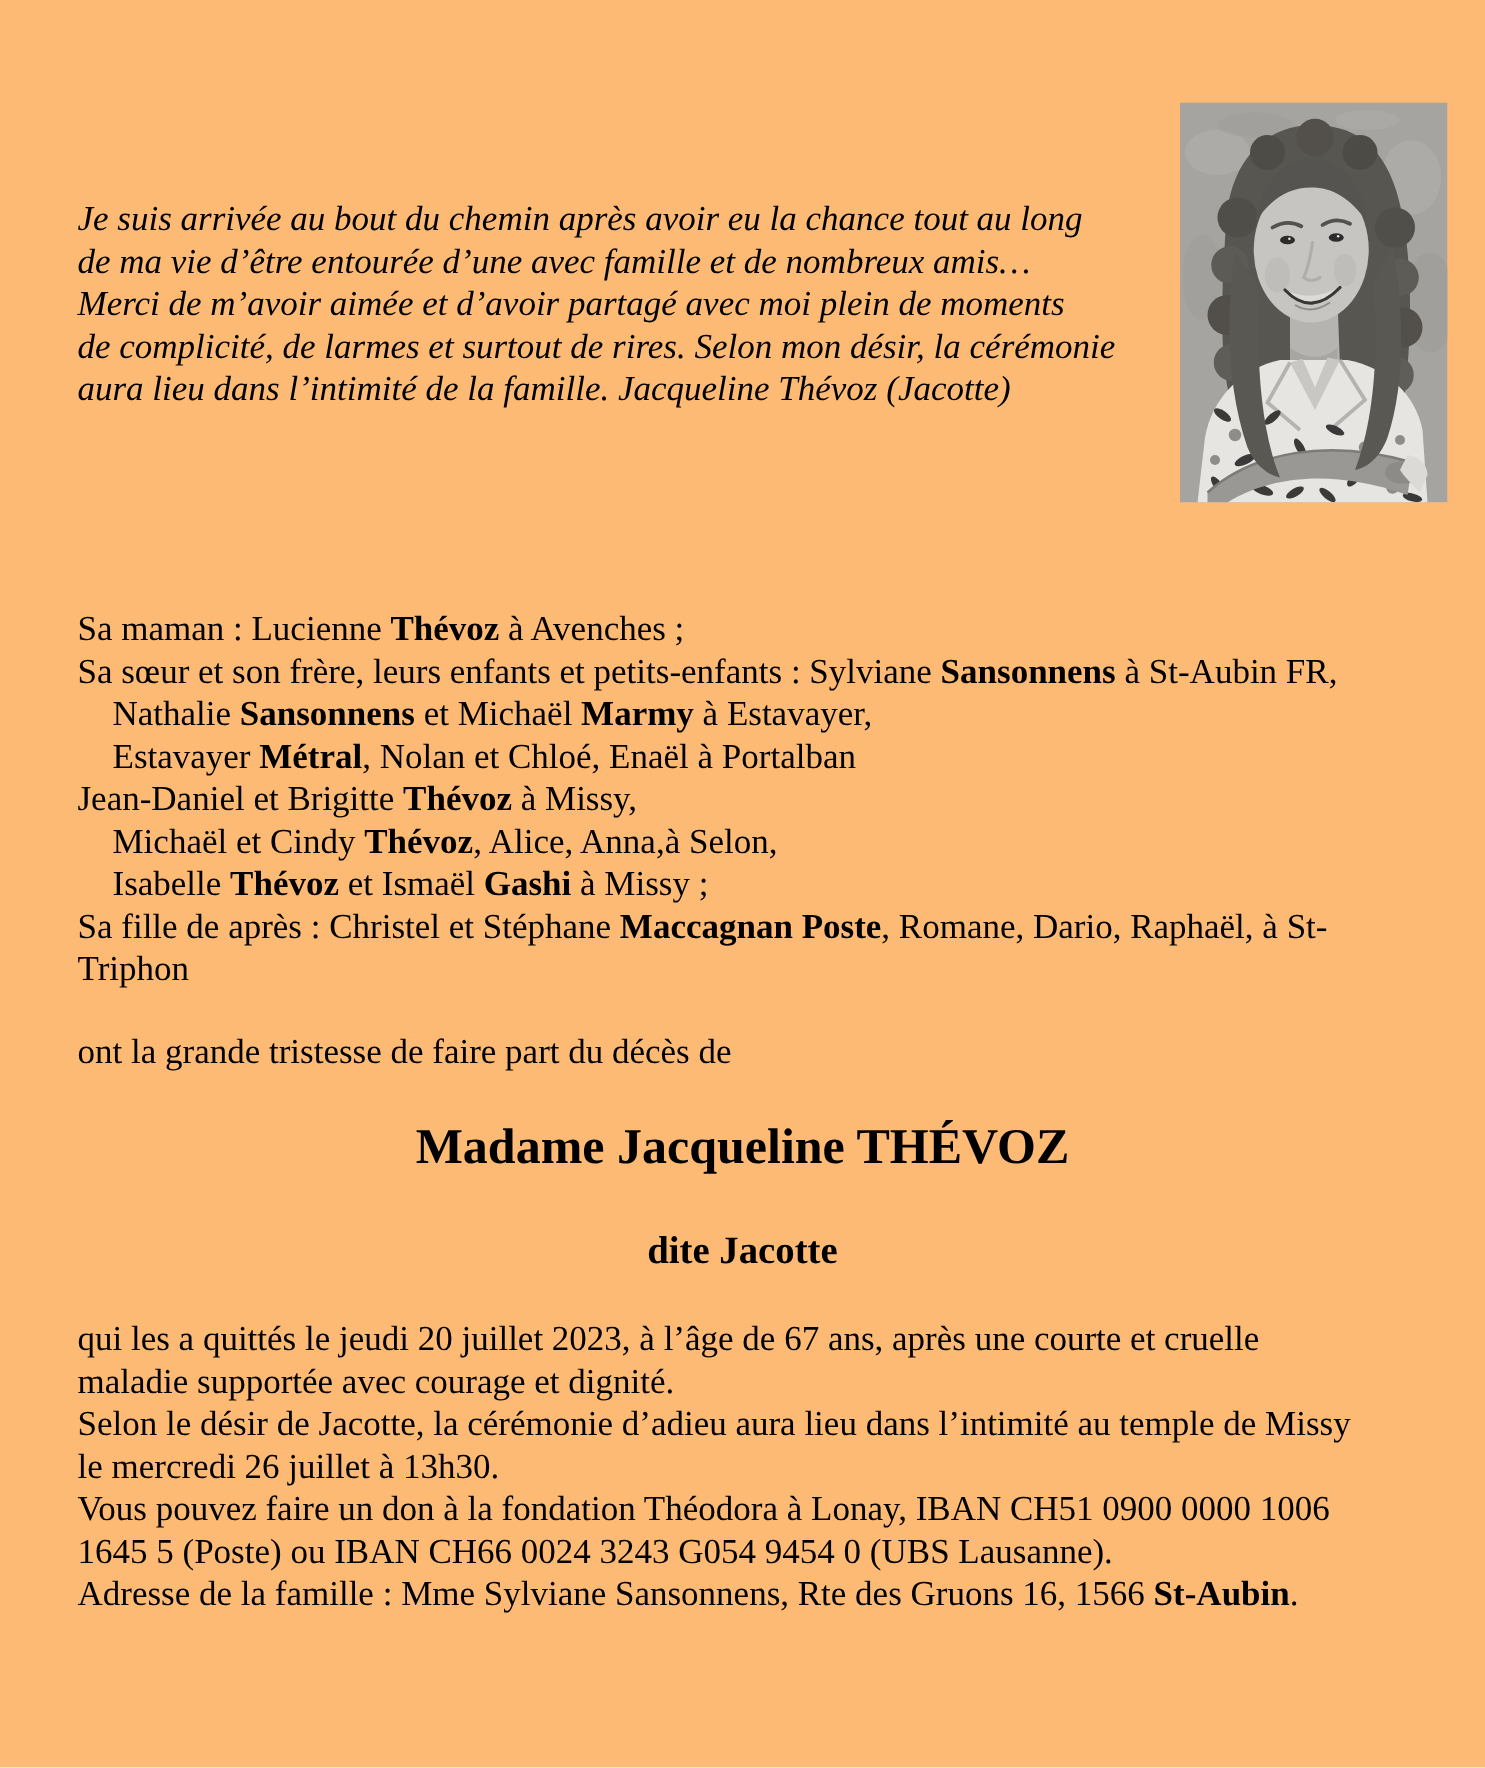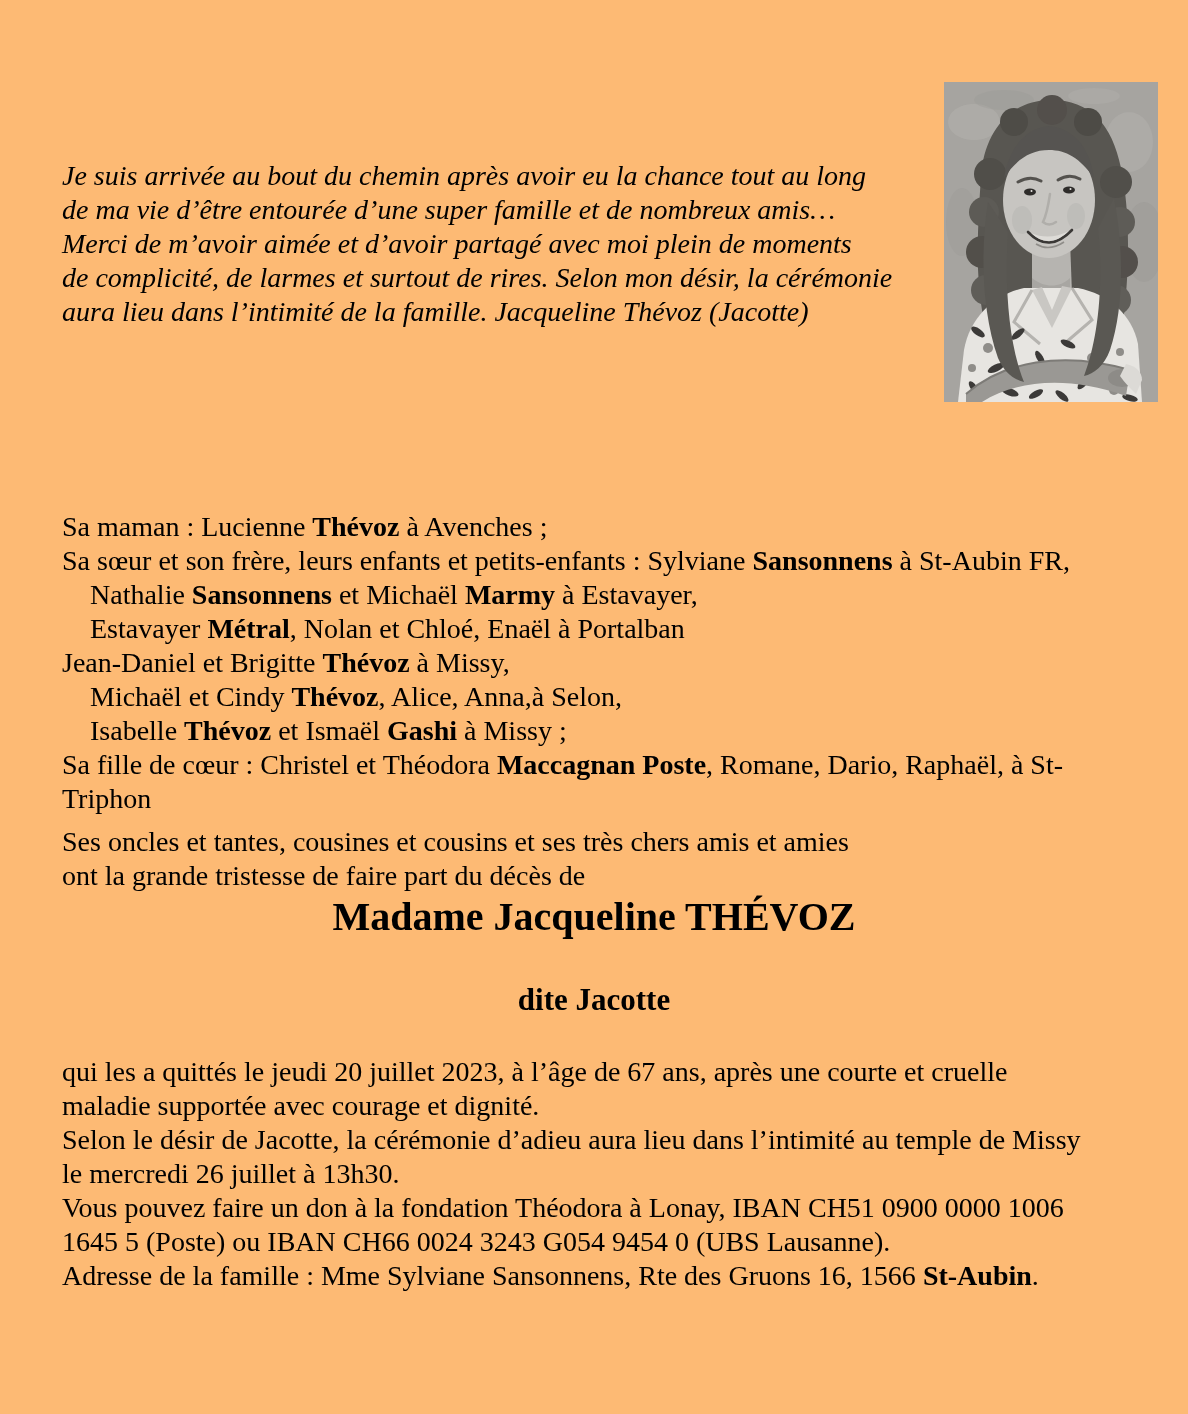--- a/index.html
+++ b/index.html
@@ -24,21 +24,21 @@
   }
   .textblock .line { white-space: nowrap; }
   .textblock .line.indent { padding-left: 28px; }
   .textblock .b { font-weight: bold; }
   .quote {
     left: 62px;
     top: 159px;
     width: 870px;
     font-style: italic;
   }
-  .family { left: 62px; top: 510px; width: 1070px; }
+  .family { left: 62px; top: 487px; width: 1070px; }
   .announcement { left: 62px; top: 825px; width: 1070px; }
   .deceased-title {
     position: absolute;
     left: 0; top: 893px;
     width: 1188px;
     text-align: center;
     font-weight: bold;
     font-size: 40px;
     line-height: 48px;
   }
@@ -61,21 +61,21 @@
   }
   .photo svg { display: block; width: 100%; height: 100%; }
 </style>
 </head>
 <body>
 
 <div class="page">
 
   <div class="textblock quote">
       <div class="line"><span>Je suis arrivée au bout du chemin après avoir eu la chance tout au long</span></div>
-      <div class="line"><span>de ma vie d’être entourée d’une super famille et de nombreux amis…</span></div>
+      <div class="line"><span>de ma vie d’être entourée d’une avec famille et de nombreux amis…</span></div>
       <div class="line"><span>Merci de m’avoir aimée et d’avoir partagé avec moi plein de moments</span></div>
       <div class="line"><span>de complicité, de larmes et surtout de rires. Selon mon désir, la cérémonie</span></div>
       <div class="line"><span>aura lieu dans l’intimité de la famille. Jacqueline Thévoz (Jacotte)</span></div>
     </div>
 
   <div class="photo">
     <svg viewBox="0 0 214 320" preserveAspectRatio="none">
 
       <rect x="0" y="0" width="214" height="320" fill="#a6a4a0"></rect>
       <ellipse cx="30" cy="40" rx="26" ry="18" fill="#b2b0ac" opacity="0.6"></ellipse>
@@ -172,26 +172,25 @@
   </div>
 
   <div class="textblock family">
       <div class="line"><span>Sa maman : Lucienne </span><span class="b">Thévoz</span><span> à Avenches ;</span></div>
       <div class="line"><span>Sa sœur et son frère, leurs enfants et petits-enfants : Sylviane </span><span class="b">Sansonnens</span><span> à St-Aubin FR,</span></div>
       <div class="line indent"><span>Nathalie </span><span class="b">Sansonnens</span><span> et Michaël </span><span class="b">Marmy</span><span> à Estavayer,</span></div>
       <div class="line indent"><span>Estavayer </span><span class="b">Métral</span><span>, Nolan et Chloé, Enaël à Portalban</span></div>
       <div class="line"><span>Jean-Daniel et Brigitte </span><span class="b">Thévoz</span><span> à Missy,</span></div>
       <div class="line indent"><span>Michaël et Cindy </span><span class="b">Thévoz</span><span>, Alice, Anna,à Selon,</span></div>
       <div class="line indent"><span>Isabelle </span><span class="b">Thévoz</span><span> et Ismaël </span><span class="b">Gashi</span><span> à Missy ;</span></div>
-      <div class="line"><span>Sa fille de cœur : Christel et Théodora </span><span class="b">Maccagnan Poste</span><span>, Romane, Dario, Raphaël, à St-</span></div>
+      <div class="line"><span>Sa fille de après : Christel et Stéphane </span><span class="b">Maccagnan Poste</span><span>, Romane, Dario, Raphaël, à St-</span></div>
       <div class="line"><span>Triphon</span></div>
     </div>
 
   <div class="textblock announcement">
-      <div class="line"><span>Ses oncles et tantes, cousines et cousins et ses très chers amis et amies</span></div>
       <div class="line"><span>ont la grande tristesse de faire part du décès de</span></div>
     </div>
 
   <div class="deceased-title">Madame Jacqueline THÉVOZ</div>
   <div class="deceased-subtitle">dite Jacotte</div>
 
   <div class="textblock details">
       <div class="line"><span>qui les a quittés le jeudi 20 juillet 2023, à l’âge de 67 ans, après une courte et cruelle</span></div>
       <div class="line"><span>maladie supportée avec courage et dignité.</span></div>
       <div class="line"><span>Selon le désir de Jacotte, la cérémonie d’adieu aura lieu dans l’intimité au temple de Missy</span></div>

